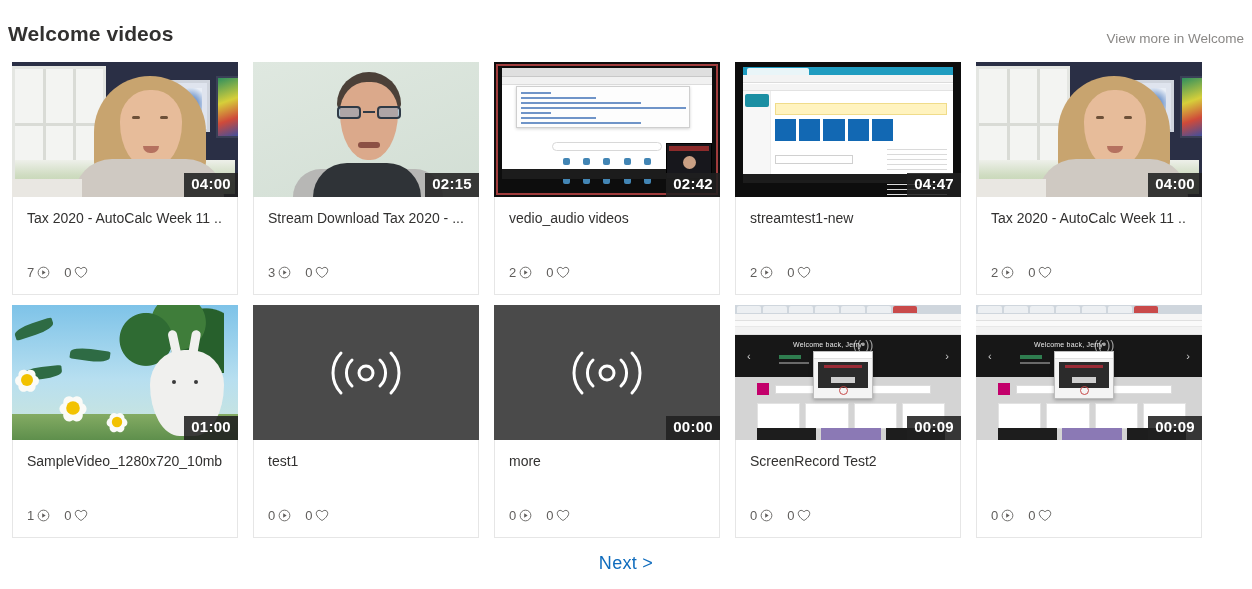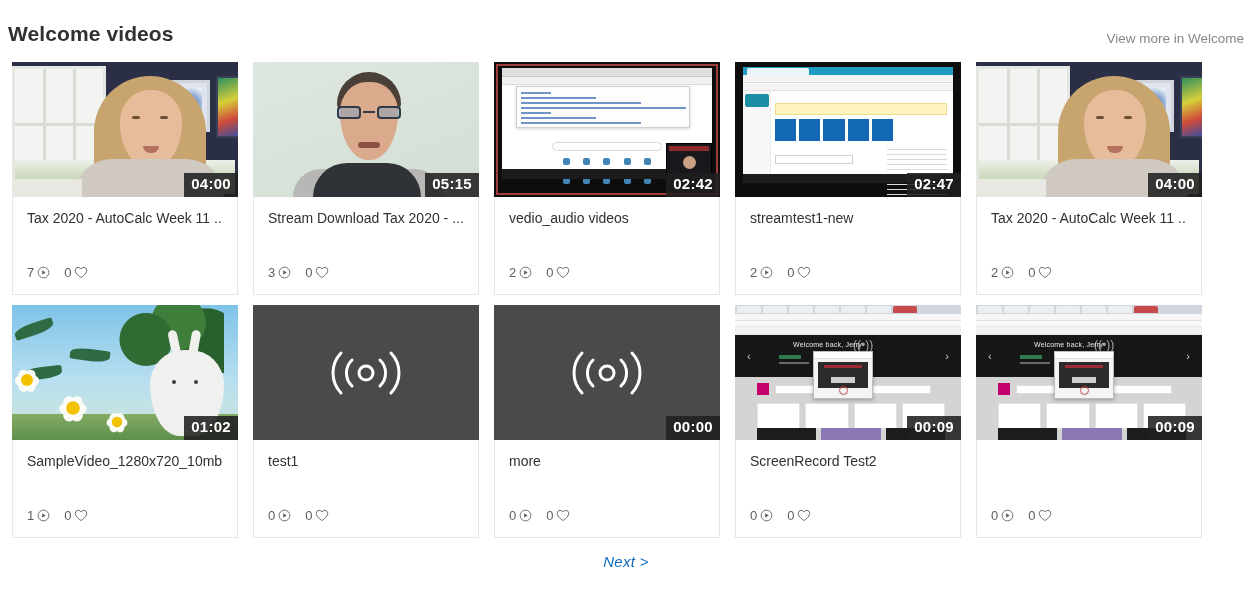--- a/index.html
+++ b/index.html
@@ -92,22 +92,22 @@
     background: #4a4a4a;
     display: flex; align-items: center; justify-content: center;
   }
 
   
   .pager {
     position: absolute; left: 0; top: 553px;
     width: 1252px; text-align: center;
   }
   .pager a {
-    font-size: 15px; color: #0f6cbd; text-decoration: none;
-    cursor: pointer; letter-spacing: .3px; font-style: italic;
+    font-size: 18px; color: #0f6cbd; text-decoration: none;
+    cursor: pointer; letter-spacing: .3px;
   }
 
   
   .art { position: absolute; inset: 0; }
 
   
   .art-woman { background: #2a2f45; }
   .art-woman .win {
     position: absolute; left: 0; top: 4px; width: 94px; height: 118px;
     background: #f3f4f2;
@@ -527,21 +527,21 @@
             <div class="face"></div>
             <div class="glasses">
               <i></i>
               <b></b>
               <i></i>
             </div>
             <div class="mouth"></div>
             <div class="shirt"></div>
             <div class="collar"></div>
           </div>
-          <div class="duration">05:15</div>
+          <div class="duration">02:15</div>
         </div>
         <div class="card-body">
           <div class="card-title">Stream Download Tax 2020 - ...</div>
           <div class="card-stats">
             <span class="stat">
               <span>3</span>
               <svg width="13" height="13" viewBox="0 0 16 16" aria-hidden="true">
                 <circle cx="8" cy="8" r="6.6" fill="none" stroke="#605e5c" stroke-width="1.1"></circle>
                 <path d="M6.4 5.2 L10.6 8 L6.4 10.8 Z" fill="#605e5c"></path>
               </svg>
@@ -640,21 +640,21 @@
                 <i style="top:20px"></i>
                 <i style="top:25px"></i>
                 <i style="top:30px"></i>
                 <i style="top:35px"></i>
                 <i style="top:40px"></i>
                 <i style="top:45px"></i>
               </div>
               <div class="taskbar"></div>
             </div>
           </div>
-          <div class="duration">02:47</div>
+          <div class="duration">04:47</div>
         </div>
         <div class="card-body">
           <div class="card-title">streamtest1-new</div>
           <div class="card-stats">
             <span class="stat">
               <span>2</span>
               <svg width="13" height="13" viewBox="0 0 16 16" aria-hidden="true">
                 <circle cx="8" cy="8" r="6.6" fill="none" stroke="#605e5c" stroke-width="1.1"></circle>
                 <path d="M6.4 5.2 L10.6 8 L6.4 10.8 Z" fill="#605e5c"></path>
               </svg>
@@ -733,21 +733,21 @@
               <i style="transform:rotate(120deg)"></i>
               <b></b>
             </div>
             <div class="daisy" style="left:88px;top:100px;transform:scale(1.3)">
               <i></i>
               <i style="transform:rotate(60deg)"></i>
               <i style="transform:rotate(120deg)"></i>
               <b></b>
             </div>
           </div>
-          <div class="duration">01:02</div>
+          <div class="duration">01:00</div>
         </div>
         <div class="card-body">
           <div class="card-title">SampleVideo_1280x720_10mb</div>
           <div class="card-stats">
             <span class="stat">
               <span>1</span>
               <svg width="13" height="13" viewBox="0 0 16 16" aria-hidden="true">
                 <circle cx="8" cy="8" r="6.6" fill="none" stroke="#605e5c" stroke-width="1.1"></circle>
                 <path d="M6.4 5.2 L10.6 8 L6.4 10.8 Z" fill="#605e5c"></path>
               </svg>

